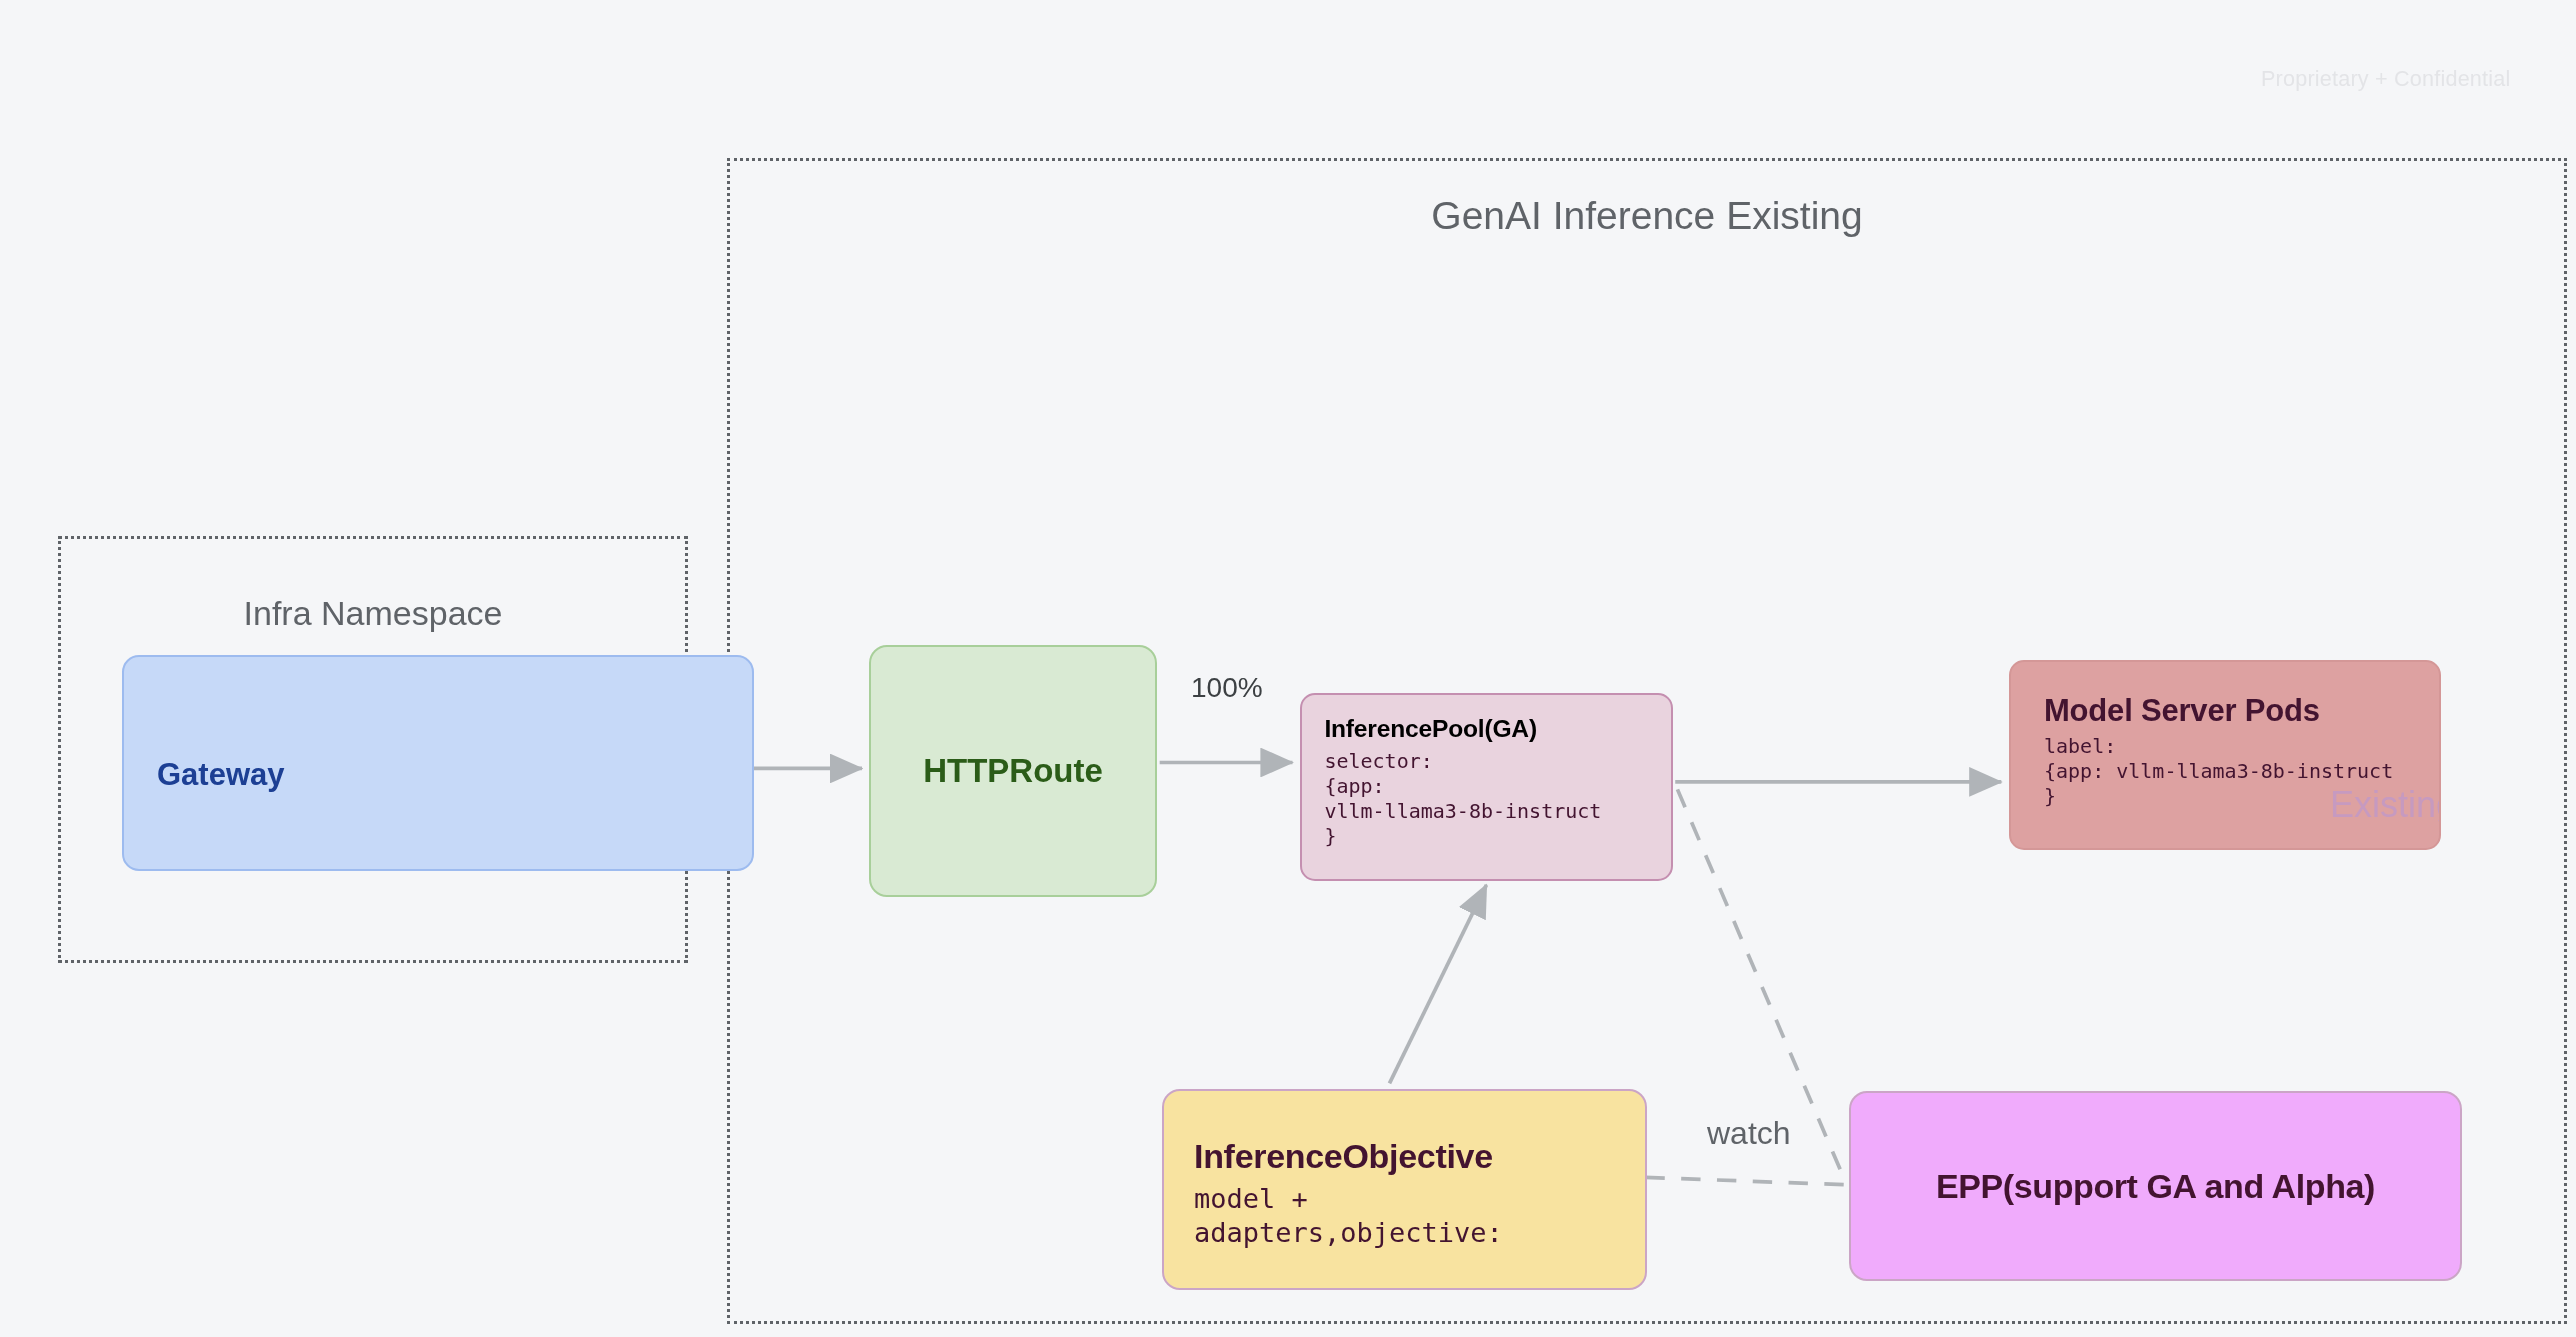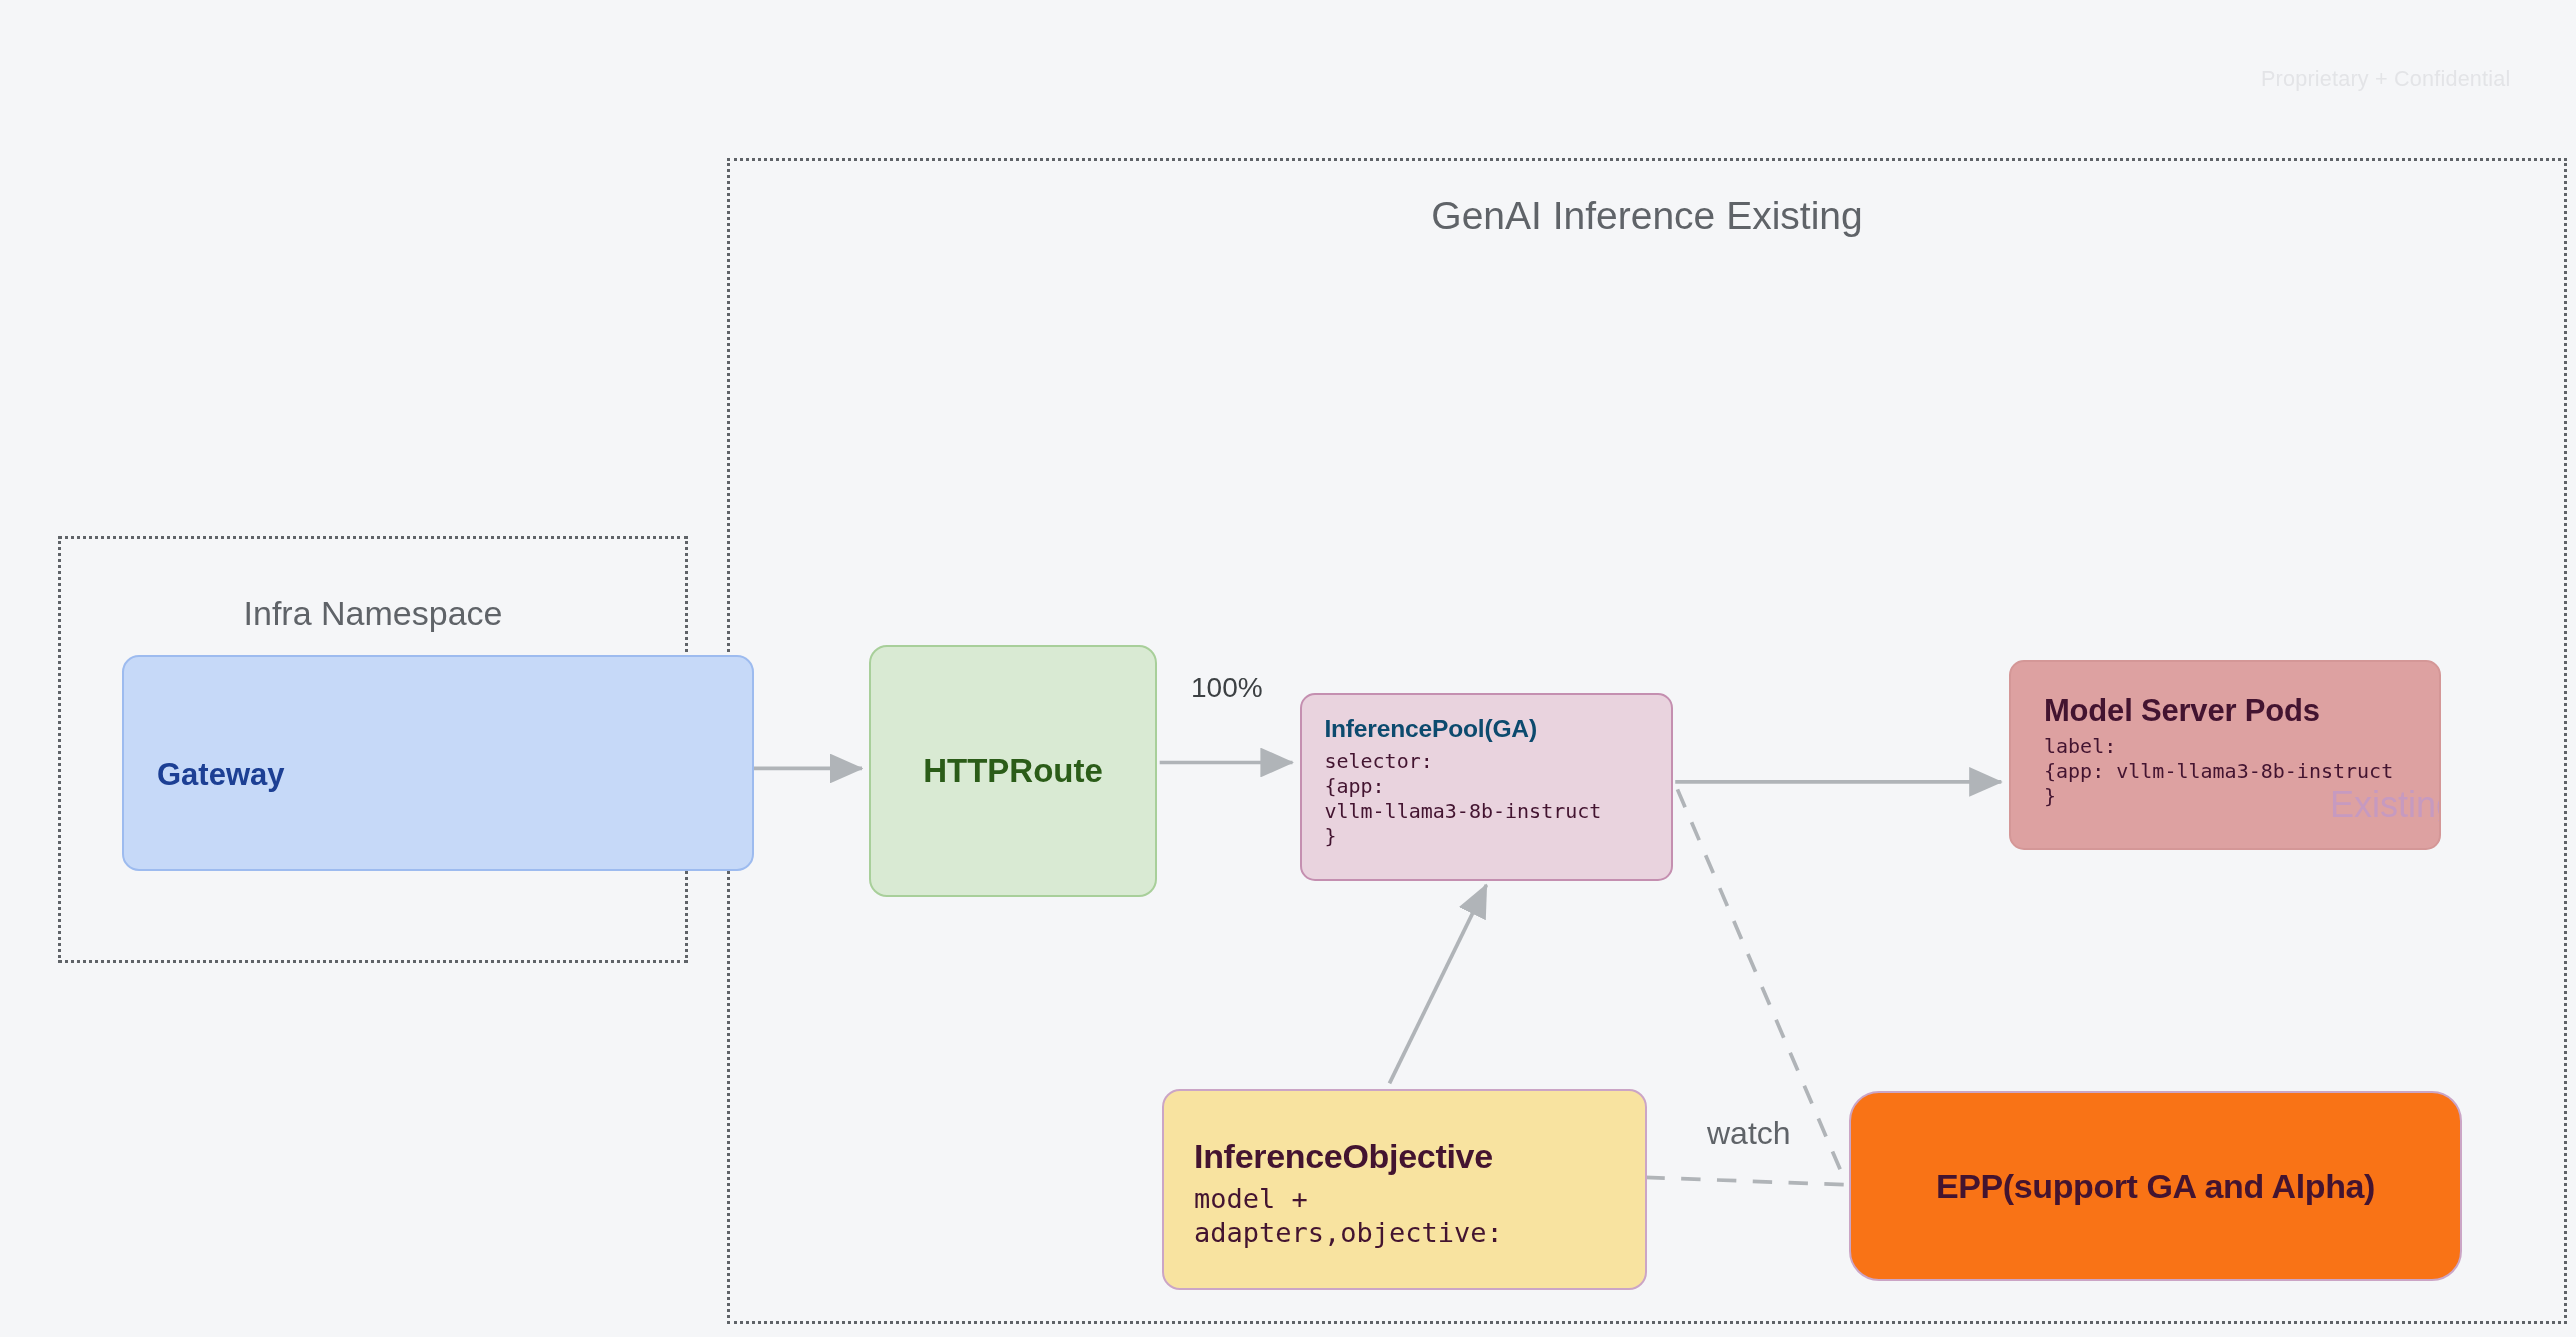--- a/index.html
+++ b/index.html
@@ -139,21 +139,21 @@
     background: #e9d3de;
     border: 2.2px solid #c48fb0;
     border-radius: 15px;
   }
   .n-pool .node-title {
     position: absolute;
     left: 22.4px;
     top: 20px;
     font-size: 24.6px;
     font-weight: bold;
-    color: #0c4a6e;
+    color: #000000;
     letter-spacing: -0.2px;
   }
   .n-pool .node-code {
     position: absolute;
     left: 22.4px;
     top: 54px;
     font-size: 20px;
     line-height: 25px;
     color: #431430;
   }
@@ -221,23 +221,23 @@
     line-height: 34px;
     color: #431430;
   }
 
   
   .n-epp {
     left: 1849px;
     top: 1091px;
     width: 613px;
     height: 190px;
-    background: #f97316;
+    background: #f0abfc;
     border: 2.2px solid #cba5c6;
-    border-radius: 30px;
+    border-radius: 18px;
     text-align: right;
   }
   .n-epp .node-title {
     position: absolute;
     left: 0;
     top: 0;
     width: 100%;
     height: 100%;
     display: flex;
     align-items: center;

